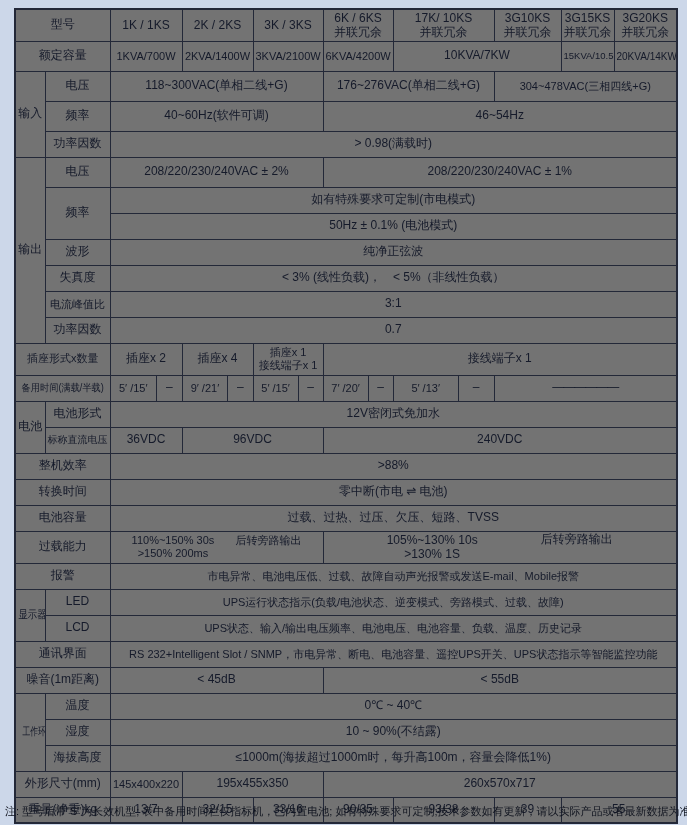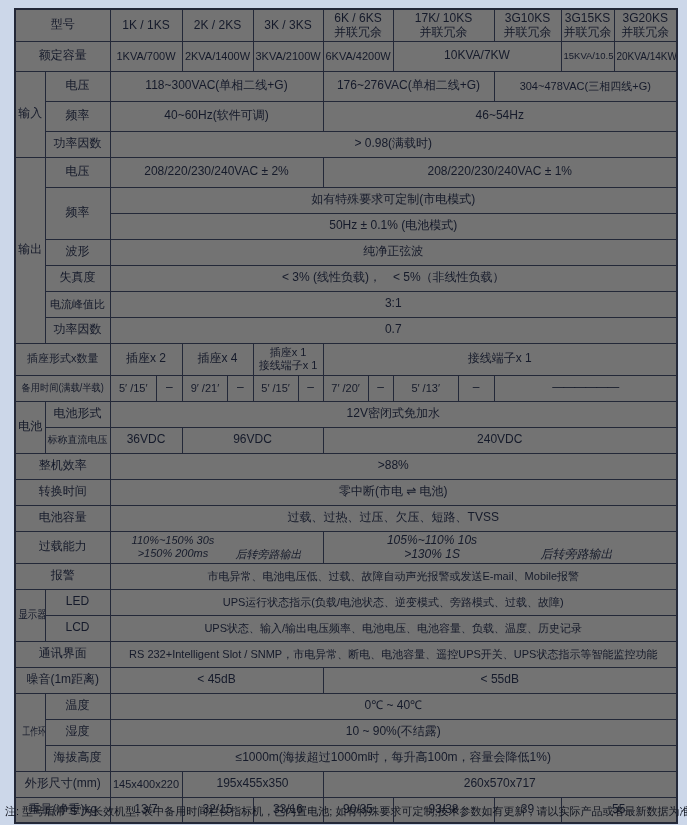--- a/index.html
+++ b/index.html
@@ -31,21 +31,21 @@
   .sqz70{transform:scaleX(0.70);transform-origin:center;}
   .sqz92{transform:scaleX(0.92);transform-origin:center;}
   .fs10{font-size:10px;}
   .fs11{font-size:11px;}
   .fs9{font-size:9.5px;}
   .mh span{display:block;line-height:1.2;}
   td.p0{padding:0;}
   .split{display:flex;height:25px;align-items:stretch;}
   .split .a{flex:13;display:flex;align-items:center;justify-content:center;}
   .split .b{flex:7;border-left:1.5px solid #232838;display:flex;align-items:center;justify-content:center;}
-  .over{display:flex;align-items:flex-end;justify-content:space-evenly;font-style:italic;}
+  .over{display:flex;align-items:flex-start;justify-content:space-evenly;}
   .ov2{display:flex;flex-direction:column;line-height:1.2;}
   .stack span{display:block;line-height:1.2;}
   .dash{letter-spacing:-1px;}
   .note{
     position:absolute;left:5px;top:804px;width:680px;
     font-size:11px;color:#10141f;white-space:nowrap;
   }
 </style>
 </head>
 <body>
@@ -238,21 +238,21 @@
         <span class="ov2">
                 <span>110%~150% 30s</span>
                 <span>&gt;150% 200ms</span>
               </span>
         <span>后转旁路输出</span>
       </div>
     </td>
     <td colspan="5" class="p0">
       <div class="over">
         <span class="ov2">
-                <span>105%~110% 10s</span>
+                <span>105%~130% 10s</span>
                 <span>&gt;130% 1S</span>
               </span>
         <span>后转旁路输出</span>
       </div>
     </td>
   </tr>
 
   <tr>
     <td colspan="2">报警</td>
     <td colspan="8" class="fs11">市电异常、电池电压低、过载、故障自动声光报警或发送E-mail、Mobile报警</td>

